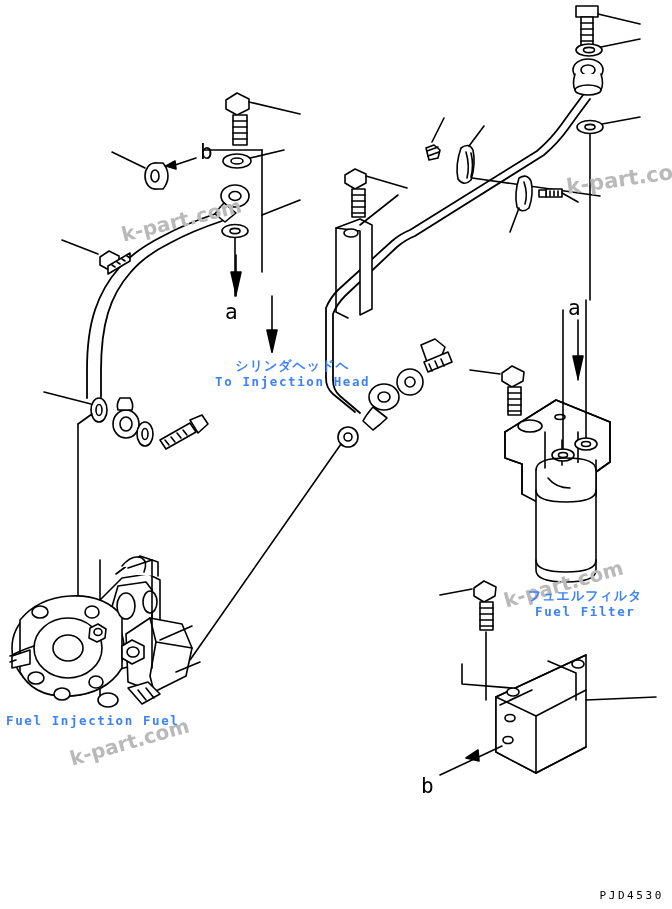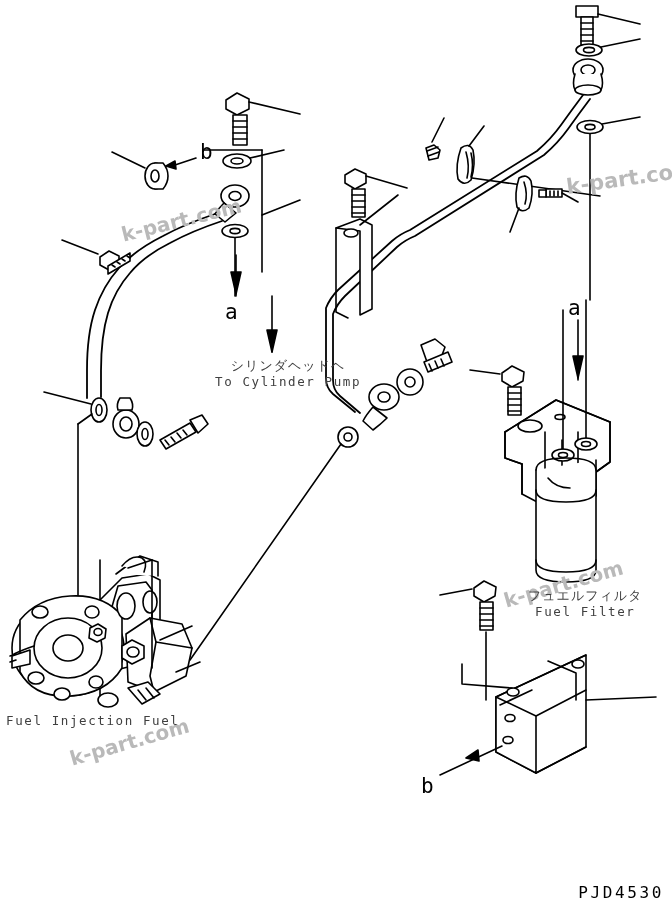--- a/index.html
+++ b/index.html
@@ -21,22 +21,22 @@
   #artwork {
     position: absolute;
     left: 0;
     top: 0;
     width: 672px;
     height: 909px;
   }
   .cap {
     position: absolute;
     white-space: nowrap;
-    color: #404040;
-    font-weight: normal;
+    color: #3b82f6;
+    font-weight: bold;
   }
   .cap .jp {
     display: block;
     font-family: "DejaVu Sans", sans-serif;
     font-size: 13px;
     letter-spacing: 1px;
     line-height: 1.25;
     text-align: center;
   }
   .cap .en {
@@ -61,21 +61,21 @@
   #callout-a-left  { left: 225px; top: 302px; }
   #callout-a-right { left: 568px; top: 298px; }
   #callout-b-top   { left: 200px; top: 142px; }
   #callout-b-bottom{ left: 421px; top: 776px; }
 
   #part-code {
     position: absolute;
     right: 8px;
     bottom: 7px;
     font-family: "DejaVu Sans Mono", "Liberation Mono", monospace;
-    font-size: 16px;
+    font-size: 11px;
     letter-spacing: 2.6px;
     color: #000000;
   }
 
   .watermark {
     position: absolute;
     color: #b9b9b9;
     font-family: "DejaVu Sans", sans-serif;
     font-size: 21px;
     font-weight: bold;
@@ -378,21 +378,21 @@
     </g>
   </svg>
 
   <div class="watermark" id="watermark-topright">k-part.com</div>
   <div class="watermark" id="watermark-upperleft">k-part.com</div>
   <div class="watermark" id="watermark-filter">k-part.com</div>
   <div class="watermark" id="watermark-pump">k-part.com</div>
 
   <div class="cap" id="caption-cylinder-head">
     <span class="jp">シリンダヘッドヘ</span>
-    <span class="en">To Cylinder Pump</span>
+    <span class="en">To Injection Head</span>
   </div>
 
   <div class="cap" id="caption-fuel-filter">
     <span class="jp">フュエルフィルタ</span>
     <span class="en">Fuel Filter</span>
   </div>
 
   <div class="cap" id="caption-injection-pump">
     <span class="en">Fuel Injection Fuel</span>
   </div>

